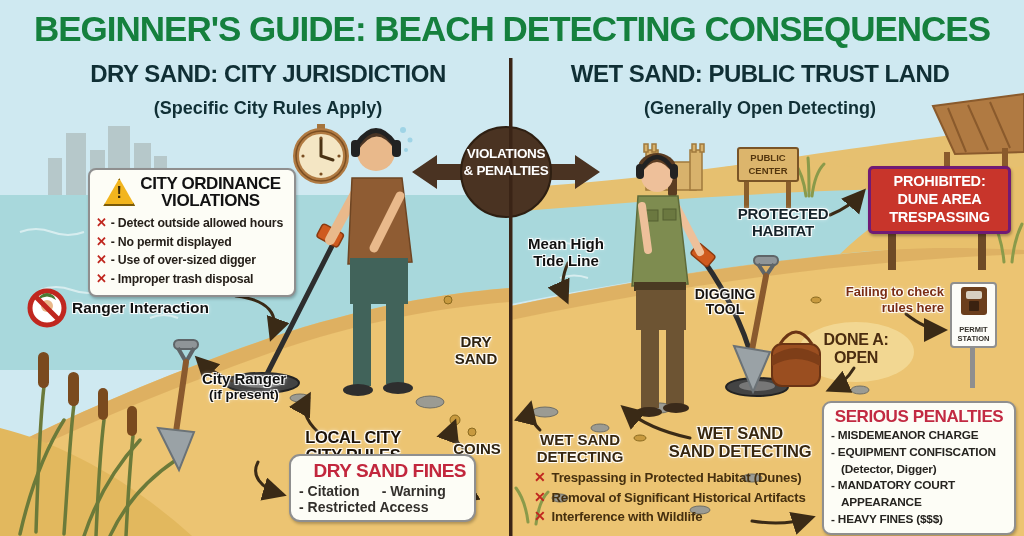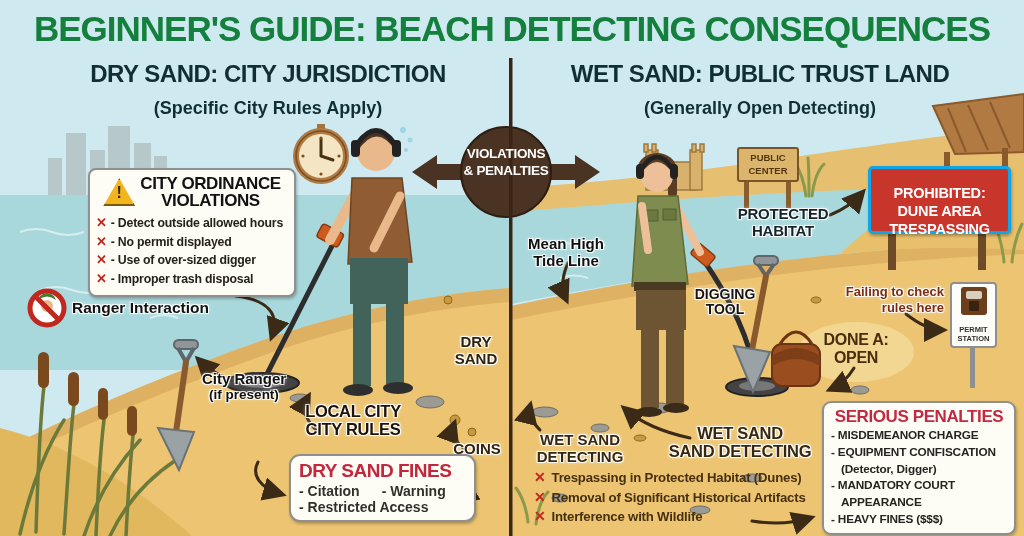--- a/index.html
+++ b/index.html
@@ -37,43 +37,43 @@
   .ord-row{display:flex;align-items:flex-start;gap:4px;font-size:12.3px;font-weight:700;color:#26201a;
     line-height:1.5;letter-spacing:-.2px;}
   .xmark{color:#c0271f;font-weight:900;font-size:13px;line-height:1.45;flex:0 0 auto;}
 
   .lbl{position:absolute;z-index:2;font-weight:800;line-height:1.1;text-align:center;color:#241a10;}
 
   .ranger-label{left:72px;top:299px;font-size:15.5px;color:#111;}
   .city-ranger{left:194px;top:371px;width:100px;color:#101010;}
   .city-ranger .l1{font-size:15px;}
   .city-ranger .l2{font-size:13.5px;font-weight:700;}
-  .local-city{left:303px;top:402px;width:100px;font-size:16.5px;color:#1d1308;letter-spacing:-.3px;}
+  .local-city{left:303px;top:428px;width:100px;font-size:16.5px;color:#1d1308;letter-spacing:-.3px;}
   .dry-sand{left:448px;top:334px;width:56px;font-size:15px;color:#2f2310;}
   .coins-l{left:446px;top:441px;width:62px;font-size:15px;color:#2f2310;}
 
   .fines{left:289px;top:454px;width:187px;border-radius:11px;padding:4px 8px 5px 8px;box-sizing:border-box;}
-  .fines .t{font-size:19px;font-weight:800;color:#c2273d;text-align:left;letter-spacing:-.5px;}
+  .fines .t{font-size:19px;font-weight:800;color:#c2273d;text-align:right;letter-spacing:-.5px;}
   .fines .r1{display:flex;gap:22px;font-size:14px;font-weight:700;color:#33302c;margin-top:1px;}
   .fines .r2{font-size:14px;font-weight:700;color:#33302c;}
 
   .mean-high{left:518px;top:224px;width:96px;font-size:15px;color:#101010;margin-top:12px;}
   .protected{left:728px;top:206px;width:110px;font-size:15px;color:#16232a;letter-spacing:-.2px;}
   .digging{left:684px;top:287px;width:82px;font-size:14px;color:#171310;}
   .done-a{left:815px;top:331px;width:82px;font-size:16px;color:#4a2c10;letter-spacing:-.3px;}
   .failing{left:840px;top:284px;width:104px;font-size:13px;color:#7a2c12;text-align:right;line-height:1.2;}
   .wsd1{left:532px;top:432px;width:96px;font-size:15px;color:#38270f;}
   .wsd2{left:664px;top:424px;width:152px;font-size:16.5px;color:#38270f;letter-spacing:-.3px;}
 
   .nature-sign{left:737px;top:147px;width:62px;height:35px;background:#dcb56c;border:2px solid #7a5426;
     border-radius:3px;box-sizing:border-box;text-align:center;color:#53360f;
     font-size:9.5px;font-weight:800;line-height:1.35;padding-top:3px;}
-  .prohibited{left:868px;top:166px;width:143px;height:68px;background:#c8352b;border:3px solid #0ea5e9;
+  .prohibited{left:868px;top:166px;width:143px;height:68px;background:#c8352b;border:3px solid #701a75;
     border-radius:5px;box-sizing:border-box;text-align:center;color:#fff;font-weight:800;
-    font-size:14.5px;line-height:1.25;padding-top:15px;letter-spacing:-.2px;box-shadow:1px 2px 3px rgba(0,0,0,.3);}
+    font-size:14.5px;line-height:1.25;padding-top:3px;letter-spacing:-.2px;box-shadow:1px 2px 3px rgba(0,0,0,.3);}
   .permit-sign{left:950px;top:282px;width:47px;height:66px;background:#fcfcf8;border:2px solid #8f8f8f;
     border-radius:4px;box-sizing:border-box;text-align:center;padding-top:3px;}
   .permit-sign .pict{width:26px;height:28px;margin:0 auto;background:#6b3e1c;border-radius:3px;position:relative;}
   .permit-sign .pict .p1{position:absolute;left:5px;top:4px;width:16px;height:8px;background:#d8cfc0;border-radius:2px;}
   .permit-sign .pict .p2{position:absolute;left:8px;top:14px;width:10px;height:10px;background:#3a2210;border-radius:1px;}
   .permit-sign .txt{font-size:7.5px;font-weight:800;color:#33302a;line-height:1.25;margin-top:10px;}
 
   .rlist{left:534px;top:468px;width:300px;}
   .rlist .row{display:flex;gap:6px;align-items:flex-start;font-size:13.2px;font-weight:700;color:#46300f;
     line-height:1.48;letter-spacing:-.2px;}

